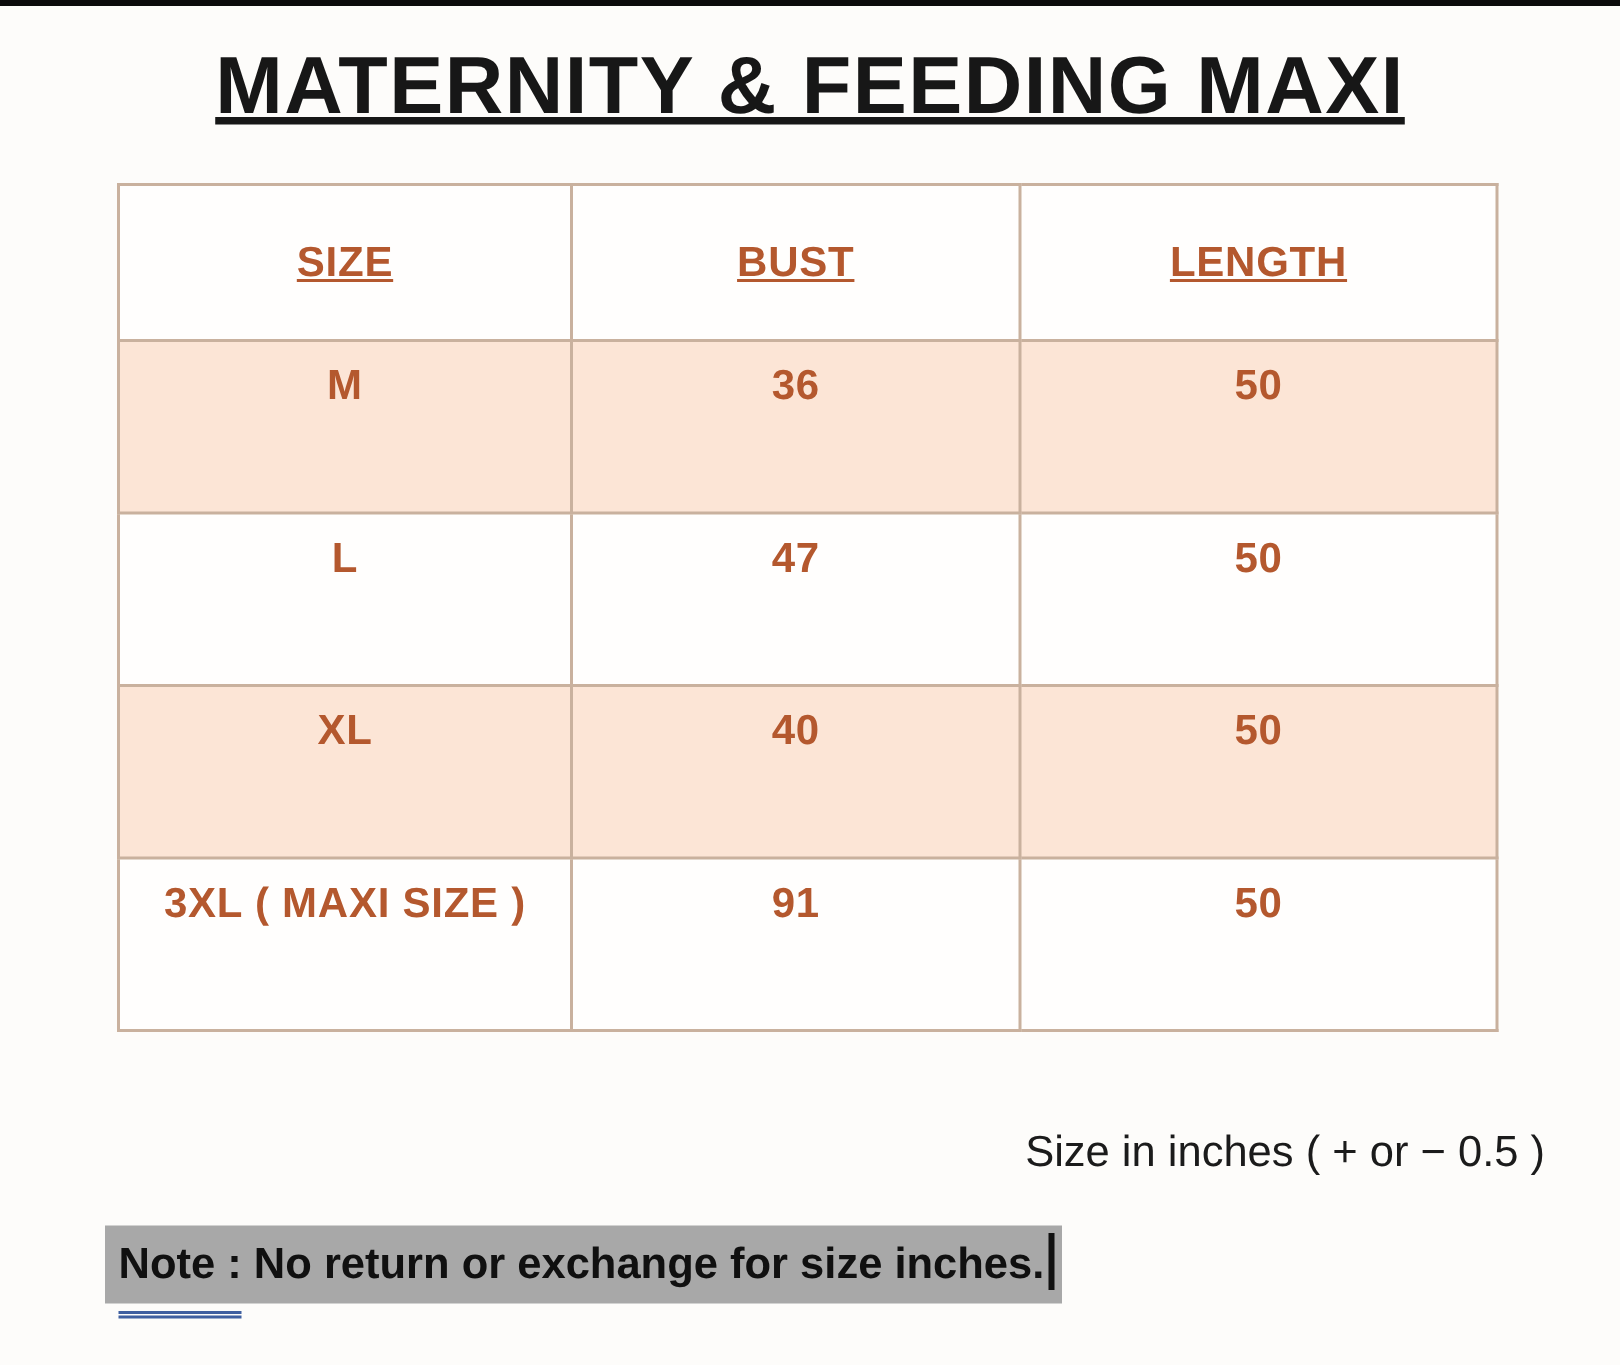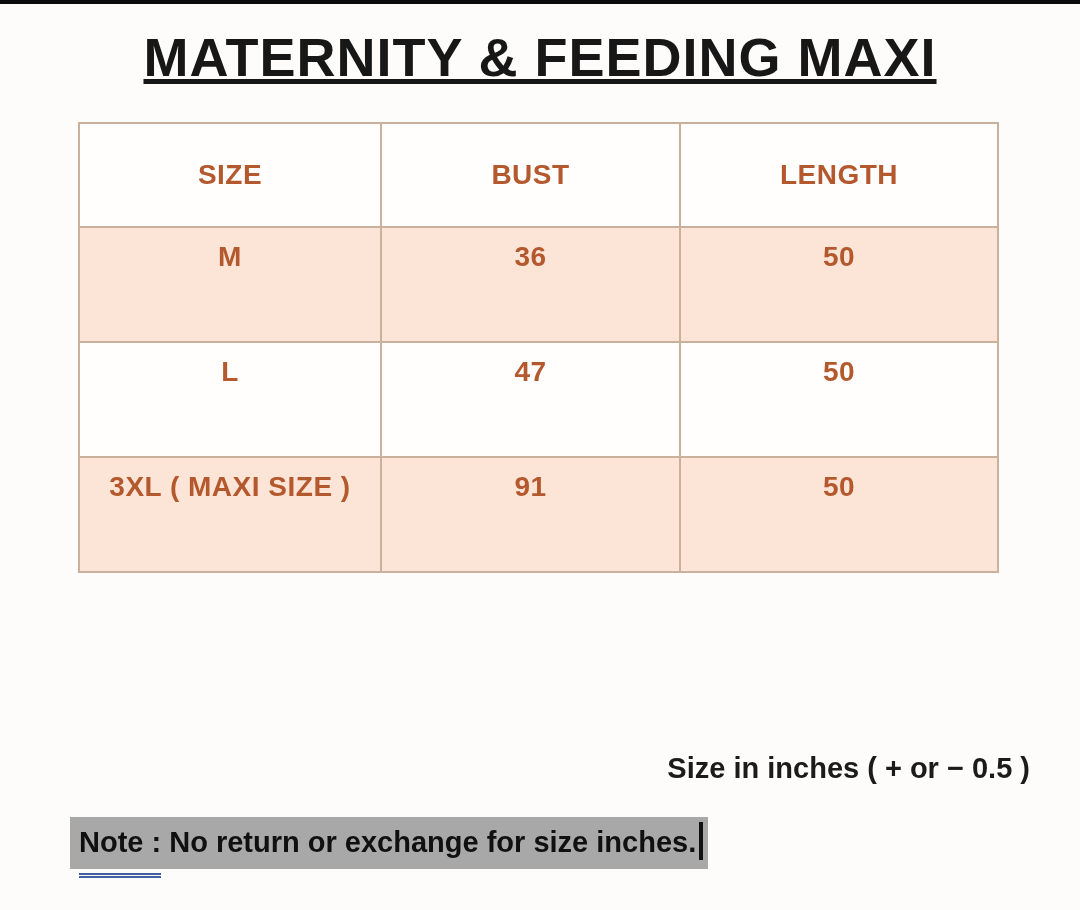--- a/index.html
+++ b/index.html
@@ -52,36 +52,37 @@
     text-align: center;
     font-weight: bold;
     color: #b4582e;
     font-size: 28px;
     letter-spacing: 0.5px;
   }
   table.size-chart th {
     height: 100px;
     vertical-align: middle;
     background: #fffefd;
+    text-decoration: underline;
   }
   table.size-chart td {
     height: 99px;
     vertical-align: top;
     padding-top: 13px;
   }
   table.size-chart tbody tr:nth-child(odd) td { background: #fce5d6; }
   table.size-chart tbody tr:nth-child(even) td { background: #fffefd; }
   .units-note {
     position: absolute;
     top: 752px;
     left: 0;
     width: 1030px;
     text-align: right;
     font-size: 29px;
-    font-weight: bold;
+    font-weight: normal;
     color: #1b1b1b;
     white-space: nowrap;
   }
   .note-bar {
     position: absolute;
     top: 817px;
     left: 70px;
     background: #a8a8a8;
     padding: 5px 5px 9px 9px;
     font-size: 29px;
@@ -128,20 +129,25 @@
       <td>M</td>
       <td>36</td>
       <td>50</td>
     </tr>
     <tr>
       <td>L</td>
       <td>47</td>
       <td>50</td>
     </tr>
     <tr>
+      <td>XL</td>
+      <td>40</td>
+      <td>50</td>
+    </tr>
+    <tr>
       <td>3XL ( MAXI SIZE )</td>
       <td>91</td>
       <td>50</td>
     </tr>
   </tbody>
 </table>
 
 <div class="units-note">Size in inches ( + or − 0.5 )</div>
 
 <div class="note-bar">

